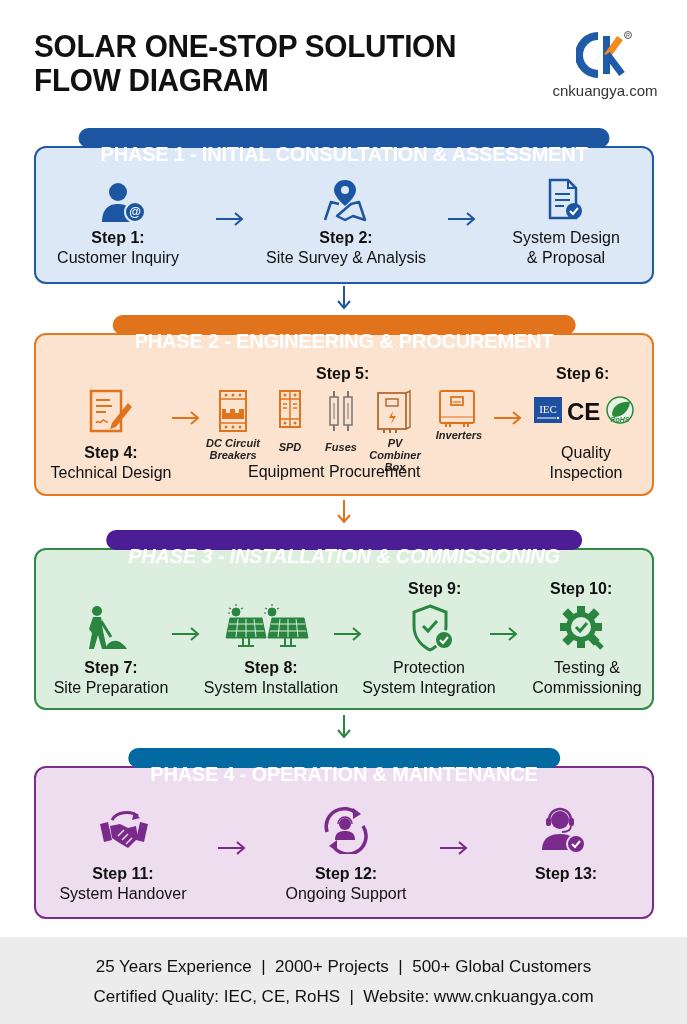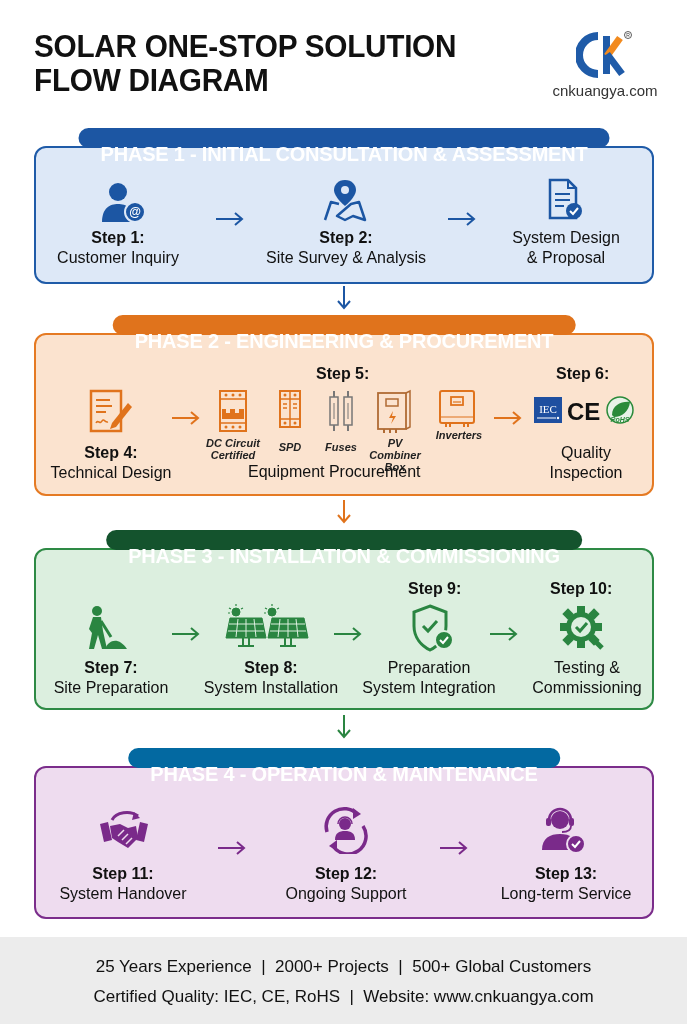--- a/index.html
+++ b/index.html
@@ -12,21 +12,21 @@
   .logo-text { position: absolute; left: 0; top: 56px; width: 130px; text-align: center; font-size: 15px; color: #333; }
 
   .phase { position: absolute; left: 34px; width: 620px; border: 2px solid; border-radius: 12px; }
   .phase-pill { position: absolute; left: 50%; transform: translateX(-50%); top: -20px; height: 20px; border-radius: 18px; color: #fff; font-weight: 700; font-size: 20px; line-height: 36px; padding: 8px 22px; white-space: nowrap; letter-spacing: -0.2px; }
 
   .p1 { top: 146px; height: 138px; background: #dde8f7; border-color: #1f5ba8; }
   .p1 .phase-pill { background: #1c56a3; }
   .p2 { top: 333px; height: 163px; background: #fbe3cf; border-color: #e57a23; }
   .p2 .phase-pill { background: #e0731c; }
   .p3 { top: 548px; height: 162px; background: #dcefdf; border-color: #2e8a45; }
-  .p3 .phase-pill { background: #14532d; }
+  .p3 .phase-pill { background: #4c1d95; font-style: italic; }
   .p4 { top: 766px; height: 153px; background: #eedcef; border-color: #7b2d8b; }
   .p4 .phase-pill { background: #0369a1; }
 
   .step { position: absolute; text-align: center; font-size: 16px; line-height: 20px; color: #111; }
   .step .lbl { font-weight: 700; display: block; }
   .step .desc { display: block; }
   .icon { position: absolute; }
   .arrow { position: absolute; width: 32px; height: 16px; }
   .downarrow { position: absolute; width: 16px; height: 28px; left: 336px; }
 
@@ -132,21 +132,21 @@
     <circle cx="8" cy="6" r="1.5" fill="#e0731c"></circle>
       <circle cx="15" cy="6" r="1.5" fill="#e0731c"></circle>
       <circle cx="22" cy="6" r="1.5" fill="#e0731c"></circle>
     <circle cx="8" cy="38" r="1.5" fill="#e0731c"></circle>
       <circle cx="15" cy="38" r="1.5" fill="#e0731c"></circle>
       <circle cx="22" cy="38" r="1.5" fill="#e0731c"></circle>
     <path d="M4 30 V20 H8 V24 H12 V20 H17 V24 H21 V20 H26 V30 Z" fill="#e0731c"></path>
   </svg>
   <div class="equip" style="left:166px;top:102px;width:62px">
     <div>DC Circuit</div>
-    <div>Certified</div>
+    <div>Breakers</div>
   </div>
 
   <svg class="icon" style="left:242px;top:54px;width:24px;height:40px" viewBox="0 0 24 40">
     <rect x="2" y="2" width="20" height="36" fill="none" stroke="#e0731c" stroke-width="2"></rect>
     <path d="M12 2 V38 M2 10 H22 M2 30 H22" stroke="#e0731c" stroke-width="1.5"></path>
     <path d="M5 15 H9 M5 19 H9 M15 15 H19 M15 19 H19" stroke="#e0731c" stroke-width="1.5"></path>
     <circle cx="7" cy="6" r="1.5" fill="#e0731c"></circle>
       <circle cx="17" cy="6" r="1.5" fill="#e0731c"></circle>
     <circle cx="7" cy="34" r="1.5" fill="#e0731c"></circle>
       <circle cx="17" cy="34" r="1.5" fill="#e0731c"></circle>
@@ -267,21 +267,21 @@
     </svg>
 
   <div class="step5-top" style="left:372px;top:30px">Step 9:</div>
   <svg class="icon" style="left:374px;top:54px;width:46px;height:48px" viewBox="0 0 46 48">
     <path d="M20 2 L36 8 V22 C36 34 28 42 20 46 C12 42 4 34 4 22 V8 Z" fill="none" stroke="#2a8541" stroke-width="3"></path>
     <path d="M13 22 L18 27 L27 17" stroke="#2a8541" stroke-width="3" fill="none"></path>
     <circle cx="34" cy="36" r="9" fill="#2a8541" stroke="#dcefdf" stroke-width="2"></circle>
     <path d="M30 36 L33 39 L38 33" stroke="#fff" stroke-width="2" fill="none"></path>
   </svg>
   <div class="step" style="left:318px;top:108px;width:150px">
-    <span class="desc">Preparation</span>
+    <span class="desc">Protection</span>
     <span class="desc">System Integration</span>
   </div>
 
   <svg class="arrow" style="left:452px;top:76px" viewBox="0 0 32 16">
       <path d="M2 8 H28 M21 2 L28 8 L21 14" stroke="#2a8541" stroke-width="2" fill="none"></path>
     </svg>
 
   <div class="step5-top" style="left:514px;top:30px">Step 10:</div>
   <svg class="icon" style="left:522px;top:54px;width:48px;height:48px" viewBox="0 0 48 48">
     <g fill="#2a8541">
@@ -351,20 +351,19 @@
     <path d="M11 16 A11 11 0 0 1 33 16" stroke="#7a2a8a" stroke-width="2.5" fill="none"></path>
     <rect x="8" y="14" width="5" height="8" rx="2" fill="#7a2a8a"></rect>
     <rect x="31" y="14" width="5" height="8" rx="2" fill="#7a2a8a"></rect>
     <path d="M33 22 C33 27 28 28 24 28" stroke="#7a2a8a" stroke-width="1.8" fill="none"></path>
     <path d="M4 46 C4 34 12 30 22 30 C32 30 40 34 40 46 Z" fill="#7a2a8a"></path>
     <circle cx="38" cy="40" r="9" fill="#7a2a8a" stroke="#eedcef" stroke-width="2"></circle>
     <path d="M34 40 L37 43 L42 37" stroke="#fff" stroke-width="2" fill="none"></path>
   </svg>
   <div class="step" style="left:450px;top:96px;width:160px">
     <span class="lbl">Step 13:</span>
-    <span class="desc">Long-term Service</span>
   </div>
 </div>
 
 <div class="footer">
   <div class="footer-line" style="top: 20px; white-space: pre;">25 Years Experience  |  2000+ Projects  |  500+ Global Customers</div>
   <div class="footer-line" style="top: 50px; white-space: pre;">Certified Quality: IEC, CE, RoHS  |  Website: www.cnkuangya.com</div>
 </div>
 
 </body></html>

